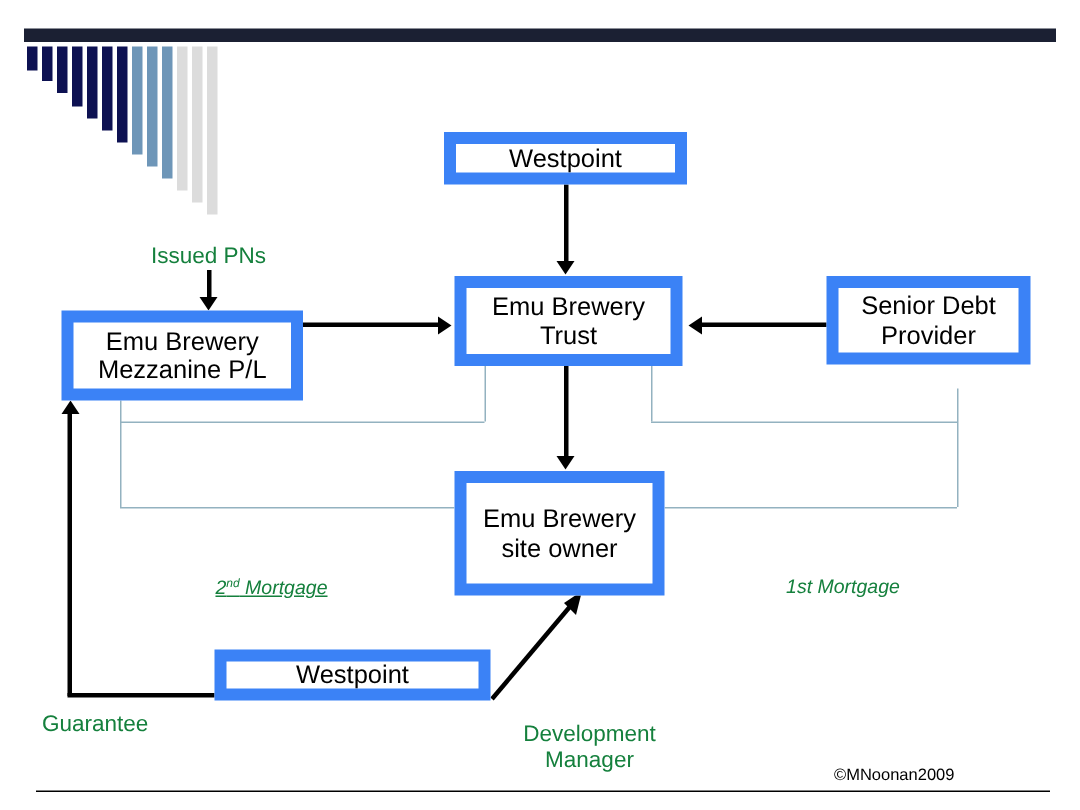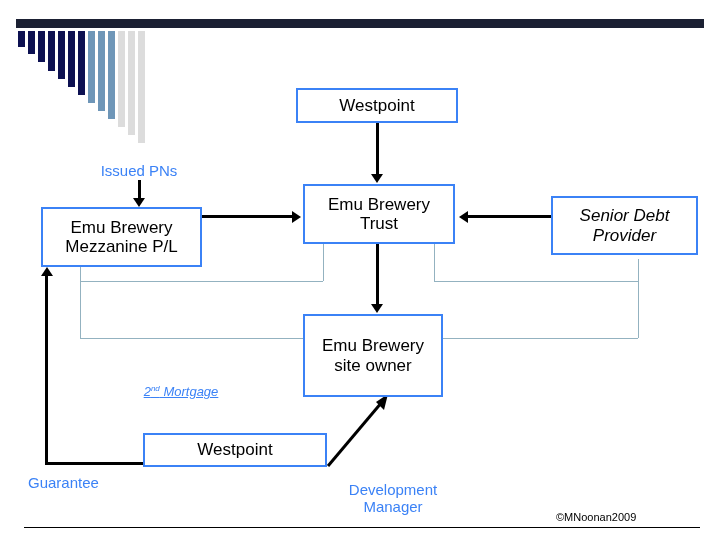--- a/index.html
+++ b/index.html
@@ -30,29 +30,29 @@
 
   
   .arrow{position:absolute;width:0;height:0;}
   .arrow.down{border-left:6px solid transparent;border-right:6px solid transparent;border-top:9px solid #000;}
   .arrow.up{border-left:6px solid transparent;border-right:6px solid transparent;border-bottom:9px solid #000;}
   .arrow.right{border-top:6px solid transparent;border-bottom:6px solid transparent;border-left:9px solid #000;}
   .arrow.left{border-top:6px solid transparent;border-bottom:6px solid transparent;border-right:9px solid #000;}
 
   
   .box{
-    position:absolute;background:#ffffff;border:2px solid #3b82f6;
+    position:absolute;background:#ffffff;border:8px solid #3b82f6;
     display:flex;align-items:center;justify-content:center;text-align:center;
     font-size:17px;line-height:1.12;color:#000;box-sizing:border-box;
   }
   .box .bx-txt{display:block;white-space:pre-line;padding:0 4px;}
 
   
   .lbl{
-    position:absolute;color:#3b82f6;font-size:15px;line-height:1.15;
+    position:absolute;color:#15803d;font-size:15px;line-height:1.15;
     white-space:pre-line;text-align:center;
   }
   .lbl.ital{font-style:italic;font-size:13px;}
   .lbl.ital sup{font-size:8px;vertical-align:super;}
   .copy{position:absolute;font-size:11px;color:#000;}
   .bottom-rule{position:absolute;left:24px;top:527px;width:676px;height:1px;background:#000;}
 </style>
 </head>
 <body>
 
@@ -117,40 +117,41 @@
   <div class="box" style="left:303px;top:184px;width:152px;height:60px;">
     <span class="bx-txt">Emu Brewery
 Trust</span>
   </div>
 
   <div class="box" style="left:41px;top:207px;width:161px;height:60px;">
     <span class="bx-txt">Emu Brewery
 Mezzanine P/L</span>
   </div>
 
-  <div class="box" style="left:551px;top:196px;width:147px;height:59px;font-style:italic;">
+  <div class="box" style="left:551px;top:184px;width:136px;height:59px;">
     <span class="bx-txt">Senior Debt
 Provider</span>
   </div>
 
   <div class="box" style="left:303px;top:314px;width:140px;height:83px;">
     <span class="bx-txt">Emu Brewery
 site owner</span>
   </div>
 
   <div class="box" style="left:143px;top:433px;width:184px;height:34px;">
     <span class="bx-txt">Westpoint</span>
   </div>
 
   <div class="lbl" style="left:80px;top:162px;width:118px;">Issued PNs</div>
 
 
 
   <div class="lbl ital" style="left:118px;top:384px;width:126px;text-decoration:underline;"><span>2</span><sup>nd</sup><span> Mortgage</span></div>
 
+  <div class="lbl ital" style="left:500px;top:384px;width:124px;">1st Mortgage</div>
 
   <div class="lbl" style="left:332px;top:481px;width:122px;">Development
 Manager</div>
 
   <div class="lbl" style="left:28px;top:474px;width:92px;text-align:left;">Guarantee</div>
 
   <div class="copy" style="left:556px;top:511px;">©MNoonan2009</div>
 
   <div class="bottom-rule"></div>
 

